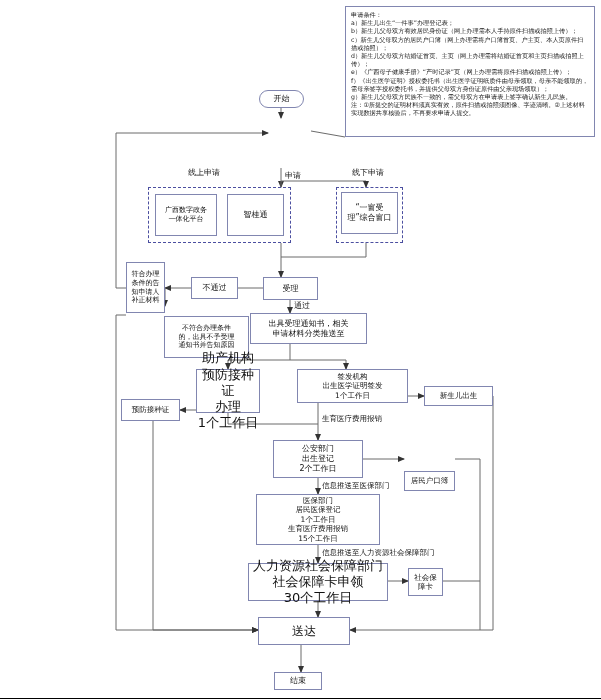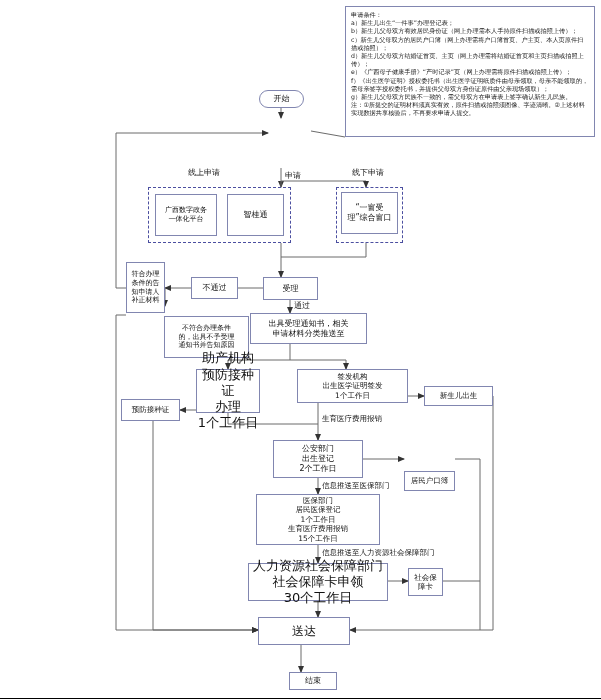--- a/index.html
+++ b/index.html
@@ -193,21 +193,21 @@
 
   <div class="node" style="left:408px;top:568px;width:35px;height:28px;font-size:7.5px;">
     <span>社会保
 障卡</span>
   </div>
 
   <div class="node" style="left:258px;top:617px;width:92px;height:28px;font-size:12px;">
     <span>送达</span>
   </div>
 
-  <div class="node" style="left:289px;top:672px;width:48px;height:18px;font-size:8px;">
+  <div class="node" style="left:274px;top:672px;width:48px;height:18px;font-size:8px;">
     <span>结束</span>
   </div>
 
   <div class="lbl" style="left:285px;top:170px;font-size:8px;">申请</div>
   <div class="lbl" style="left:188px;top:167px;font-size:8px;">线上申请</div>
   <div class="lbl" style="left:352px;top:167px;font-size:8px;">线下申请</div>
   <div class="lbl" style="left:294px;top:300px;font-size:8px;">通过</div>
   <div class="lbl" style="left:322px;top:414px;font-size:7.5px;">生育医疗费用报销</div>
   <div class="lbl" style="left:322px;top:481px;font-size:7.5px;">信息推送至医保部门</div>
   <div class="lbl" style="left:322px;top:548px;font-size:7.5px;">信息推送至人力资源社会保障部门</div>

